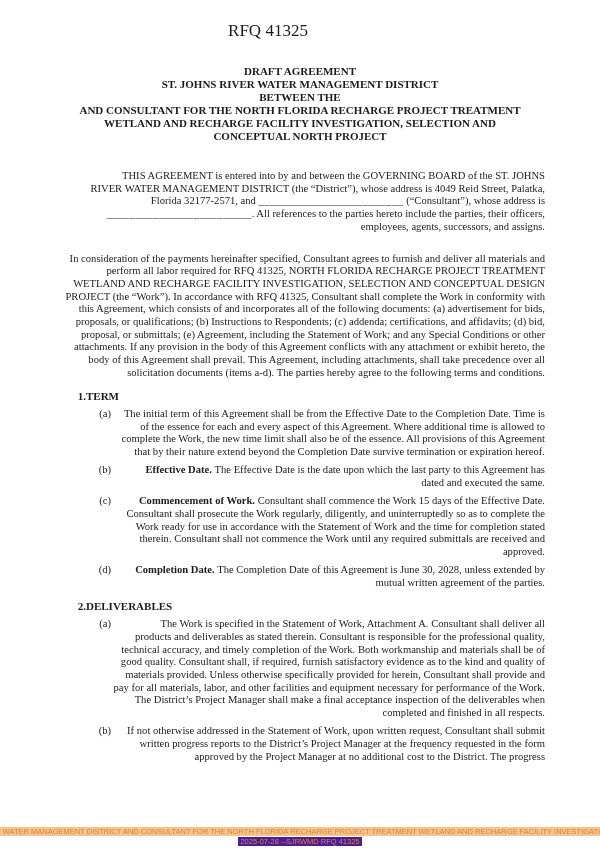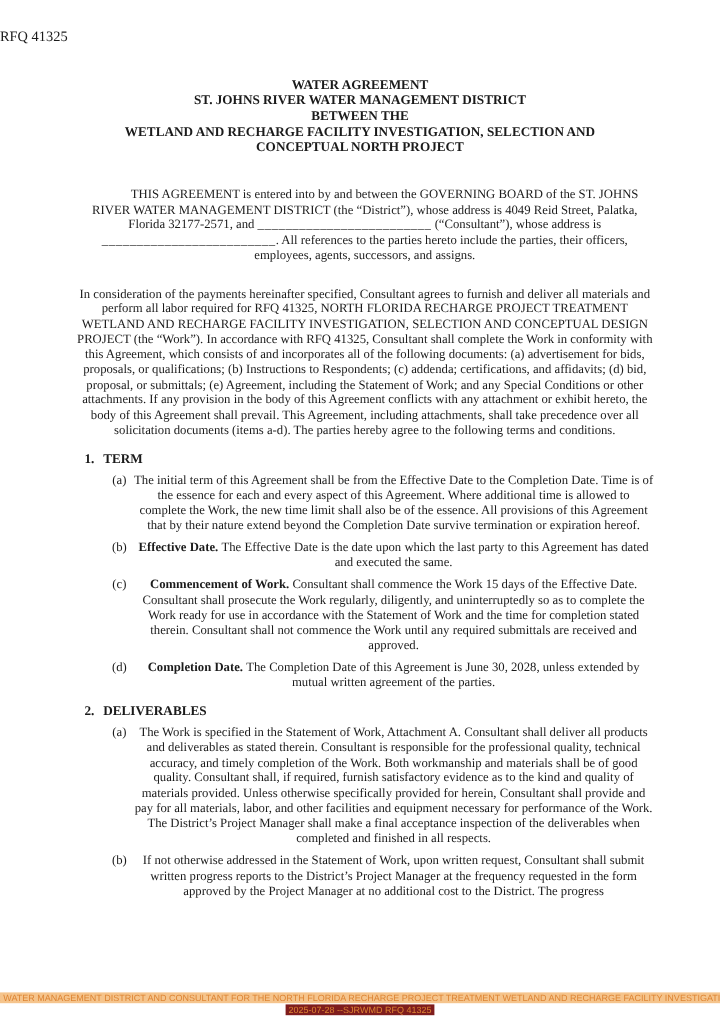--- a/index.html
+++ b/index.html
@@ -12,58 +12,58 @@
     width: 600px;
     height: 848px;
     background: #ffffff;
     font-family: "Liberation Serif", serif;
     color: #1b1b1b;
     overflow: hidden;
   }
   .rfq-number {
     margin-top: 24px;
     padding-right: 64px;
-    text-align: left;
-    font-size: 12px;
+    text-align: center;
+    font-size: 17px;
     line-height: 13px;
   }
   .title-block {
     margin-top: 28px;
     text-align: center;
     font-weight: bold;
     font-size: 11px;
     line-height: 13px;
   }
   .content {
     margin-left: 63px;
     margin-right: 55px;
     font-size: 10.6px;
     line-height: 12.7px;
-    text-align: center;
+    text-align: right;
   }
   .para { margin: 0; }
   .para-intro { margin-top: 27px; text-indent: 33px; }
   .para-consideration { margin-top: 19px; }
   .blank-line { letter-spacing: 0.5px; white-space: nowrap; }
   .section-heading {
     display: flex;
     margin-top: 10px;
     font-weight: bold;
     font-size: 11px;
     line-height: 13px;
   }
   .sec-num { width: 23px; flex: none; }
   .item {
     display: flex;
     margin-left: 25px;
     margin-top: 5.5px;
   }
   .item .marker { width: 23px; flex: none; }
   .item .item-text { flex: 1; }
-  .item .item-text b { font-weight: bold; }
+  .item .item-text b { font-weight: bold; margin-left: 12px; }
   .page-number {
     position: absolute;
     bottom: 32px;
     left: 0;
     width: 100%;
     text-align: center;
     font-size: 10.5px;
     line-height: 12px;
   }
   .footer {
@@ -83,36 +83,37 @@
     font-size: 7.5px;
     line-height: 9.5px;
   }
   .footer-line2 {
     margin-top: 0.5px;
     text-align: center;
     font-size: 7.5px;
     line-height: 9.5px;
   }
   .footer-line2 .hl {
-    background: #7f1d1d;
+    background: #4c1d95;
     color: #dd8433;
     padding: 0 2px;
   }
 </style>
 </head>
 <body>
 
 <div class="page">
 
   <div class="rfq-number">RFQ 41325</div>
 
   <div class="title-block">
-    <div>WATER AGREEMENT</div>
+    <div>DRAFT AGREEMENT</div>
     <div>ST. JOHNS RIVER WATER MANAGEMENT DISTRICT</div>
     <div>BETWEEN THE</div>
+    <div>AND CONSULTANT FOR THE NORTH FLORIDA RECHARGE PROJECT TREATMENT</div>
     <div>WETLAND AND RECHARGE FACILITY INVESTIGATION, SELECTION AND</div>
     <div>CONCEPTUAL NORTH PROJECT</div>
   </div>
 
   <div class="content">
 
     <p class="para para-intro"><span>THIS AGREEMENT is entered into by and between the GOVERNING BOARD of the ST. JOHNS RIVER WATER MANAGEMENT DISTRICT (the “District”), whose address is 4049 Reid Street, Palatka, Florida 32177-2571, and </span><span class="blank-line">_________________________</span><span> (“Consultant”), whose address is </span><span class="blank-line">_________________________</span><span>. All references to the parties hereto include the parties, their officers, employees, agents, successors, and assigns.</span></p>
 
     <p class="para para-consideration">In consideration of the payments hereinafter specified, Consultant agrees to furnish and deliver all materials and perform all labor required for RFQ 41325, NORTH FLORIDA RECHARGE PROJECT TREATMENT WETLAND AND RECHARGE FACILITY INVESTIGATION, SELECTION AND CONCEPTUAL DESIGN PROJECT (the “Work”). In accordance with RFQ 41325, Consultant shall complete the Work in conformity with this Agreement, which consists of and incorporates all of the following documents: (a) advertisement for bids, proposals, or qualifications; (b) Instructions to Respondents; (c) addenda; certifications, and affidavits; (d) bid, proposal, or submittals; (e) Agreement, including the Statement of Work; and any Special Conditions or other attachments. If any provision in the body of this Agreement conflicts with any attachment or exhibit hereto, the body of this Agreement shall prevail. This Agreement, including attachments, shall take precedence over all solicitation documents (items a-d). The parties hereby agree to the following terms and conditions.</p>
 

